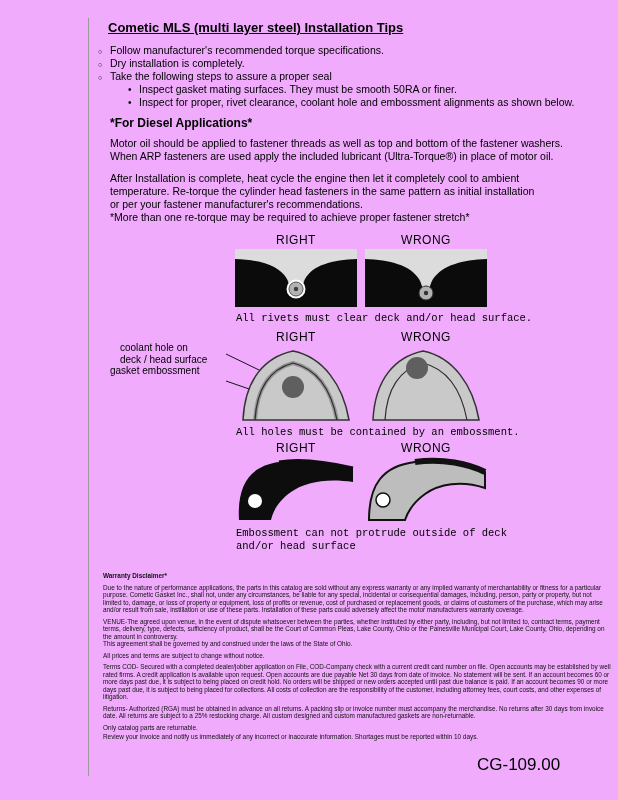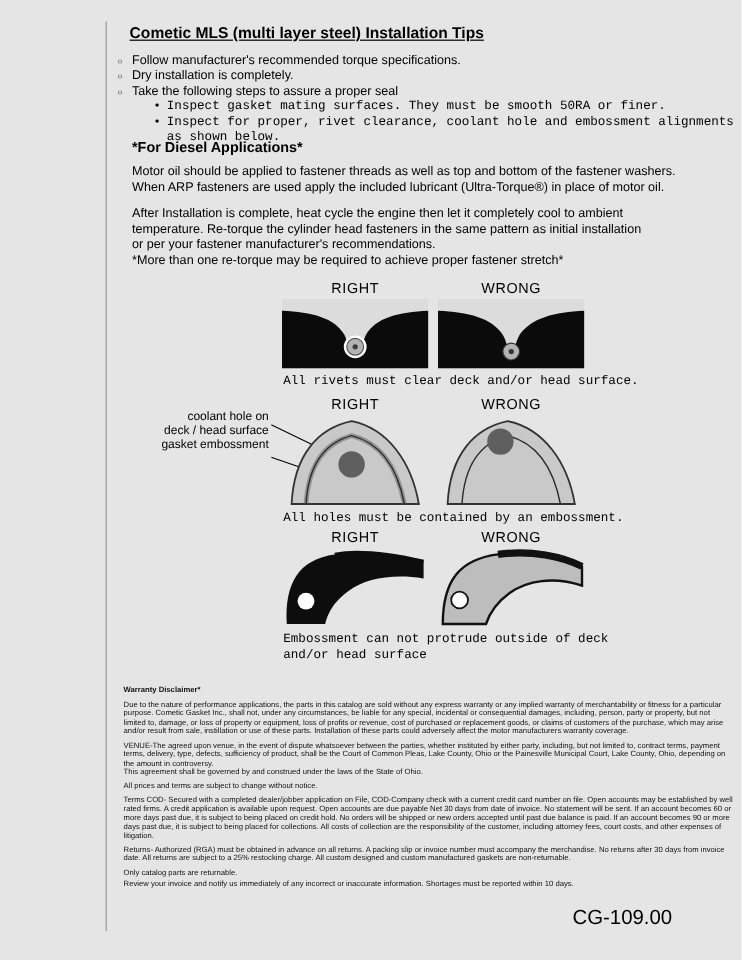--- a/index.html
+++ b/index.html
@@ -2,47 +2,47 @@
 <html><head>
 <meta charset="utf-8">
 <style>
   * { margin:0; padding:0; box-sizing:border-box; }
   html,body { background:#fff; }
   body {
     width:618px; height:800px;
     font-family:"Liberation Sans", sans-serif;
     color:#000;
   }
-  .page { position:relative; width:618px; height:800px; background:#e5e5e5; overflow:hidden; }
+  .page { position:relative; width:618px; height:800px; background:#f0abfc; overflow:hidden; }
 
   .edge-line { position:absolute; left:88px; top:18px; width:1px; height:758px; background:#9a9a9a; }
 
   .doc-title {
     position:absolute; left:108px; top:20px;
     font-size:13px; font-weight:bold; text-decoration:underline;
   }
 
   .bullets { position:absolute; left:98px; top:44px; font-size:10.5px; line-height:13px; }
   .bullet-row { position:relative; padding-left:12px; }
   .bullet-row::before { content:"○"; position:absolute; left:0; top:1px; font-size:7px; }
-  .sub-bullets { margin-left:30px;font-family:Liberation Mono, monospace; }
+  .sub-bullets { margin-left:30px; }
   .sub-bullet-row { position:relative; padding-left:11px; }
   .sub-bullet-row::before { content:"•"; position:absolute; left:0; top:0; font-size:10px; }
 
   .diesel-heading { position:absolute; left:110px; top:116px; font-size:12px; font-weight:bold; }
   .para { position:absolute; left:110px; width:480px; font-size:10.5px; line-height:13px; white-space:pre-line; }
   .para1 { top:137px; }
   .para2 { top:172px; }
   .note  { top:211px; }
 
   .fig-label { position:absolute; width:122px; text-align:center; font-size:12px; letter-spacing:0.5px; }
   .fig-img   { position:absolute; width:122px; }
   .fig-caption { position:absolute; left:236px; font-size:10.5px; line-height:13px; white-space:pre-line;font-family:Liberation Mono, monospace; }
 
-  .callout { position:absolute; font-size:10px; line-height:12px; text-align:right; white-space:pre-line; }
+  .callout { position:absolute; font-size:10px; line-height:12px; white-space:pre-line; }
   .callout-coolant { left:120px; top:342px; width:104px; }
   .callout-emboss  { left:110px; top:365px; width:114px; }
   .connector-svg { position:absolute; left:226px; top:348px; width:70px; height:60px; }
 
   .disclaimer { position:absolute; left:103px; top:572px; width:508px; font-size:6.4px; line-height:7.5px; color:#111; }
   .disclaimer h4 { font-size:6.4px; font-weight:bold; margin-bottom:4px; }
   .disc-p { margin-bottom:4px; }
   .disc-p.no-gap { margin-bottom:0; }
   .disc-p.small-gap { margin-bottom:2px; }
 

